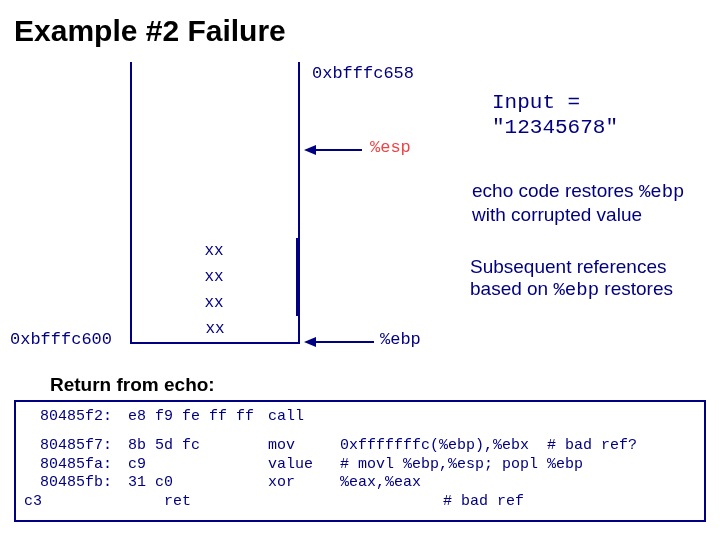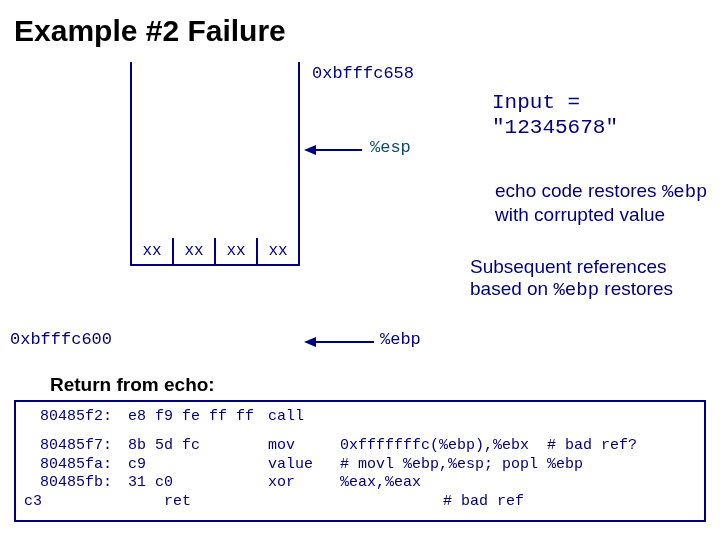--- a/index.html
+++ b/index.html
@@ -41,20 +41,21 @@
   .stack-empty {
     border-left: 2px solid #000080;
     border-right: 2px solid #000080;
     height: 176px;
     background: #fff;
   }
   .stack-row {
     display: flex;
     border: 2px solid #000080;
     border-top: none;
+    flex-direction: column;
   }
   .stack-cell {
     flex: 1;
     text-align: center;
     font-family: "Courier New", monospace;
     color: #000080;
     font-size: 16px;
     padding: 4px 0;
     border-right: 2px solid #000080;
   }
@@ -66,21 +67,21 @@
     top: 64px;
     font-family: "Courier New", monospace;
     color: #000080;
     font-size: 17px;
   }
   .esp-label {
     position: absolute;
     left: 370px;
     top: 138px;
     font-family: "Courier New", monospace;
-    color: #0c4a6e;
+    color: #ef4444;
     font-size: 17px;
   }
   .arrow-esp {
     position: absolute;
     left: 304px;
     top: 143px;
   }
   .ebp-label {
     position: absolute;
     left: 380px;
@@ -107,21 +108,21 @@
     position: absolute;
     left: 492px;
     top: 90px;
     font-family: "Courier New", monospace;
     color: #000080;
     font-size: 21px;
     line-height: 1.2;
   }
   .note1 {
     position: absolute;
-    left: 495px;
+    left: 472px;
     top: 180px;
     color: #000080;
     font-size: 19px;
     line-height: 1.15;
   }
   .note1 .mono { font-family: "Courier New", monospace; }
   .note2 {
     position: absolute;
     left: 470px;
     top: 256px;

